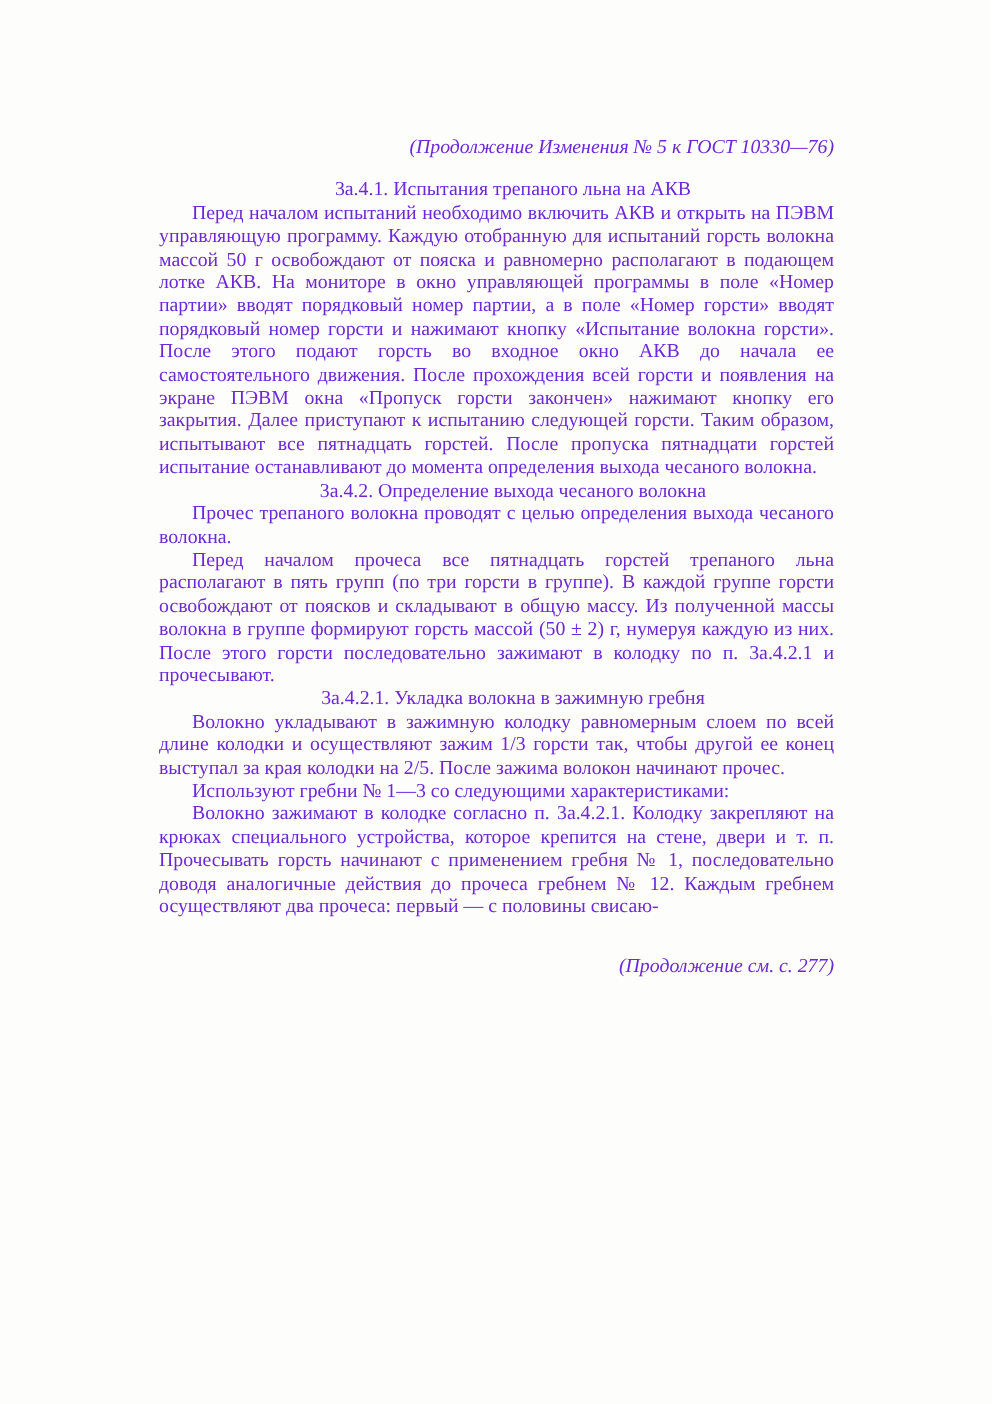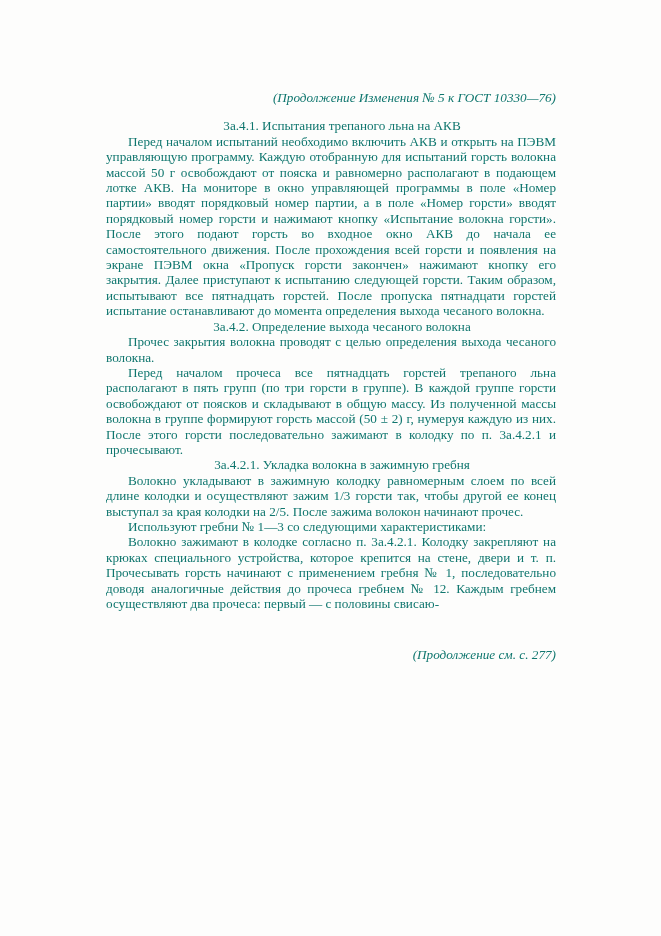--- a/index.html
+++ b/index.html
@@ -5,42 +5,42 @@
   html, body {
     margin: 0;
     padding: 0;
     background: #ffffff;
   }
   .page {
     position: relative;
     width: 661px;
     height: 936px;
     background: #fdfdfc;
-    color: #0f766e;
+    color: #6d28d9;
     font-family: "Liberation Serif", "DejaVu Serif", serif;
     overflow: hidden;
   }
   .content {
     position: absolute;
     left: 106px;
     top: 90px;
     width: 450px;
     font-size: 13.2px;
     line-height: 15.4px;
   }
   .note {
     font-style: italic;
     text-align: right;
     white-space: nowrap;
   }
   .header-note {
     margin-bottom: 13px;
   }
   .footer-note {
-    margin-top: 36px;
+    margin-top: 25px;
   }
   p {
     margin: 0;
   }
   .para {
     text-align: justify;
     text-indent: 22px;
   }
   .heading {
     text-align: center;
@@ -57,21 +57,21 @@
   <div class="content">
 
     <div class="note header-note">(Продолжение Изменения № 5 к ГОСТ 10330—76)</div>
 
     <p class="heading">3а.4.1. Испытания трепаного льна на АКВ</p>
 
     <p class="para">Перед началом испытаний необходимо включить АКВ и открыть на ПЭВМ управляющую программу. Каждую отобранную для испытаний горсть волокна массой 50 г освобождают от пояска и равномерно располагают в подающем лотке АКВ. На мониторе в окно управляющей программы в поле «Номер партии» вводят порядковый номер партии, а в поле «Номер горсти» вводят порядковый номер горсти и нажимают кнопку «Испытание волокна горсти». После этого подают горсть во входное окно АКВ до начала ее самостоятельного движения. После прохождения всей горсти и появления на экране ПЭВМ окна «Пропуск горсти закончен» нажимают кнопку его закрытия. Далее приступают к испытанию следующей горсти. Таким образом, испытывают все пятнадцать горстей. После пропуска пятнадцати горстей испытание останавливают до момента определения выхода чесаного волокна.</p>
 
     <p class="heading">3а.4.2. Определение выхода чесаного волокна</p>
 
-    <p class="para">Прочес закрытия волокна проводят с целью определения выхода чесаного волокна.</p>
+    <p class="para">Прочес трепаного волокна проводят с целью определения выхода чесаного волокна.</p>
 
 
     <p class="para">Перед началом прочеса все пятнадцать горстей трепаного льна располагают в пять групп (по три горсти в группе). В каждой группе горсти освобождают от поясков и складывают в общую массу. Из полученной массы волокна в группе формируют горсть массой (50 ± 2) г, нумеруя каждую из них. После этого горсти последовательно зажимают в колодку по п. 3а.4.2.1 и прочесывают.</p>
 
     <p class="heading">3а.4.2.1. Укладка волокна в зажимную гребня</p>
 
     <p class="para">Волокно укладывают в зажимную колодку равномерным слоем по всей длине колодки и осуществляют зажим 1/3 горсти так, чтобы другой ее конец выступал за края колодки на 2/5. После зажима волокон начинают прочес.</p>
 
 
 

